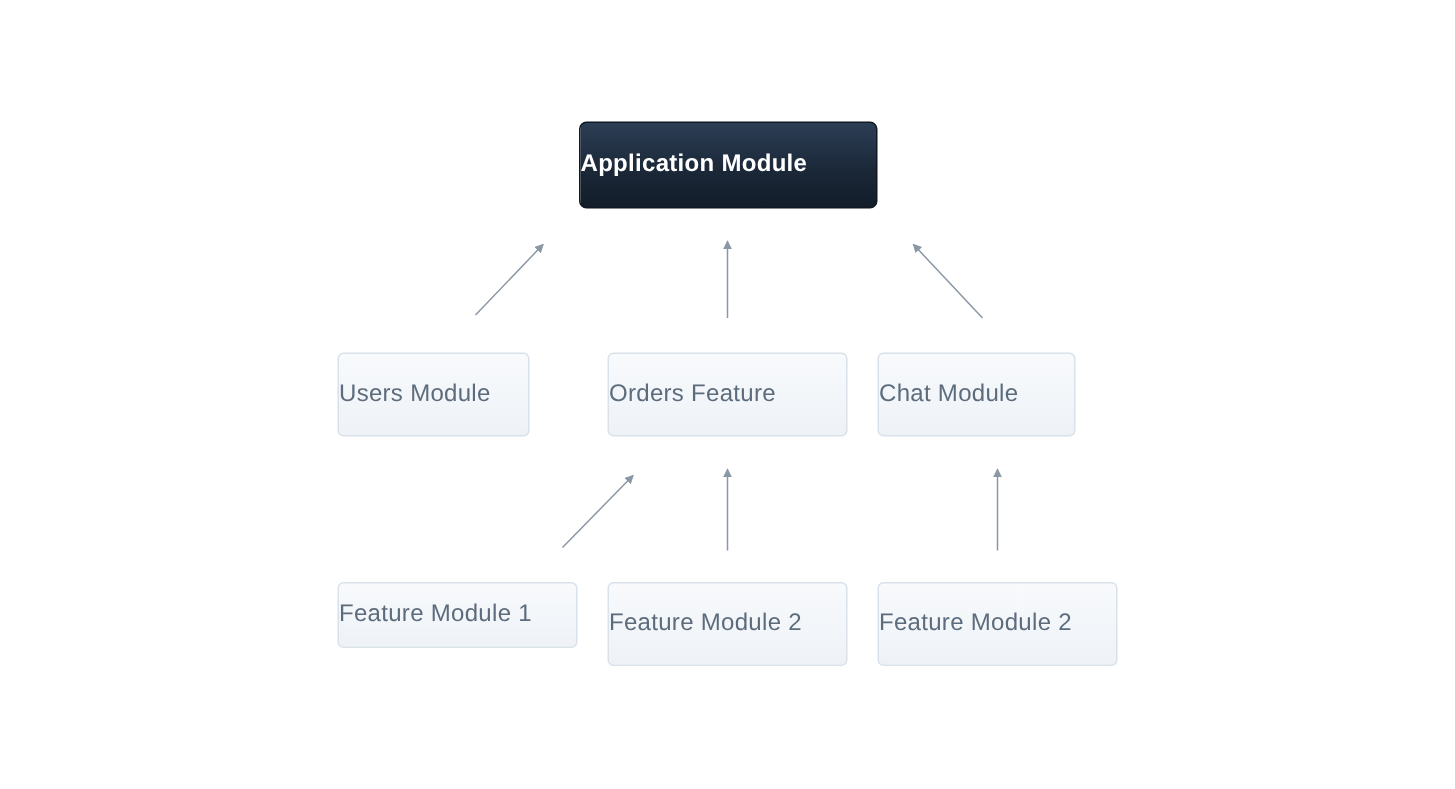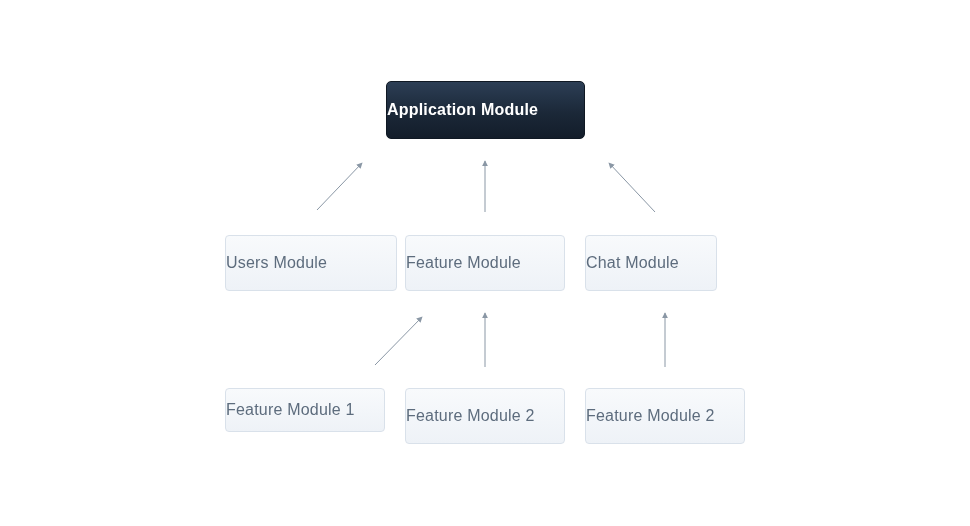--- a/index.html
+++ b/index.html
@@ -33,21 +33,21 @@
   }
   .node.secondary {
     background: linear-gradient(180deg, #f8fafc 0%, #eef2f7 100%);
     color: #5d6c7d;
     font-weight: 400;
     border: 1px solid #d9e1ea;
     border-radius: 4px;
   }
   
   .pos-application { left: 386px; top: 81px;  width: 199px; height: 58px; }
-  .pos-users      { left: 225px; top: 235px; width: 172px; height: 56px; }
+  .pos-users      { left: 225px; top: 235px; width: 128px; height: 56px; }
   .pos-orders     { left: 405px; top: 235px; width: 160px; height: 56px; }
   .pos-chat       { left: 585px; top: 235px; width: 132px; height: 56px; }
   .pos-feature1   { left: 225px; top: 388px; width: 160px; height: 44px; }
   .pos-feature2   { left: 405px; top: 388px; width: 160px; height: 56px; }
   .pos-feature3   { left: 585px; top: 388px; width: 160px; height: 56px; }
   svg.edges {
     position: absolute;
     left: 0; top: 0;
     width: 970px; height: 526px;
     pointer-events: none;
@@ -74,21 +74,21 @@
 
   <div class="node primary pos-application">
     <span>Application Module</span>
   </div>
 
   <div class="node secondary pos-users">
     <span>Users Module</span>
   </div>
 
   <div class="node secondary pos-orders">
-    <span>Feature Module</span>
+    <span>Orders Feature</span>
   </div>
 
   <div class="node secondary pos-chat">
     <span>Chat Module</span>
   </div>
 
   <div class="node secondary pos-feature1">
     <span>Feature Module 1</span>
   </div>
 

